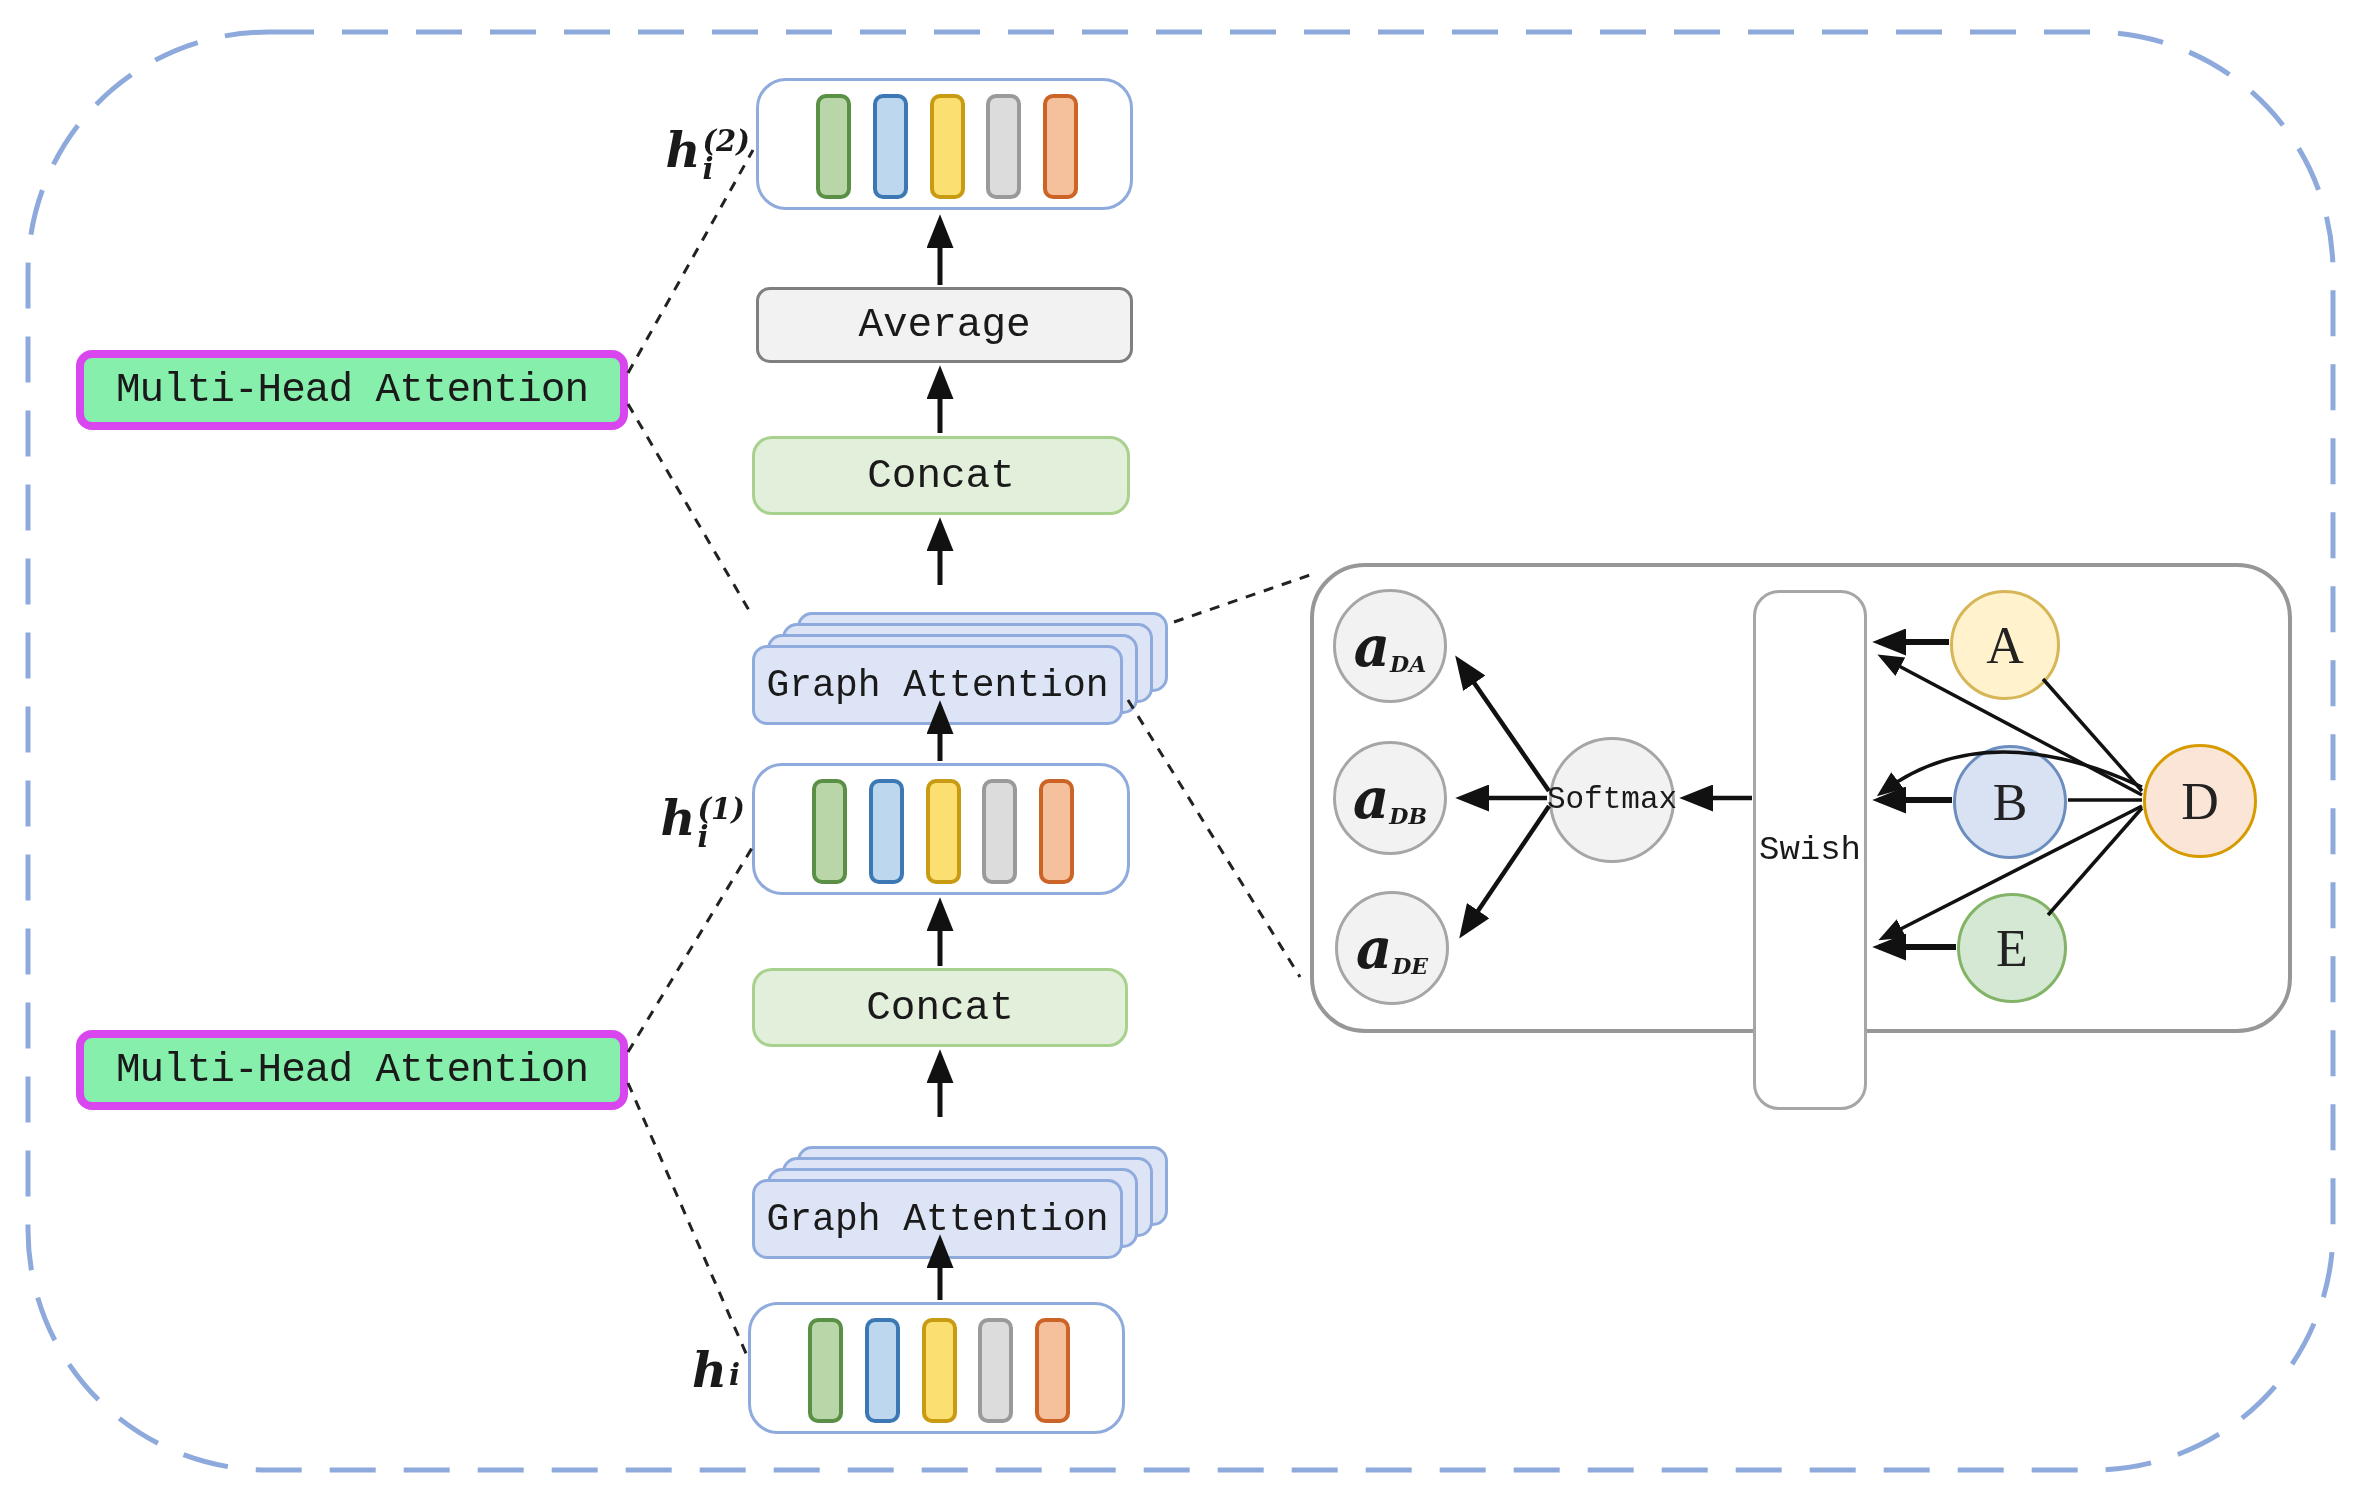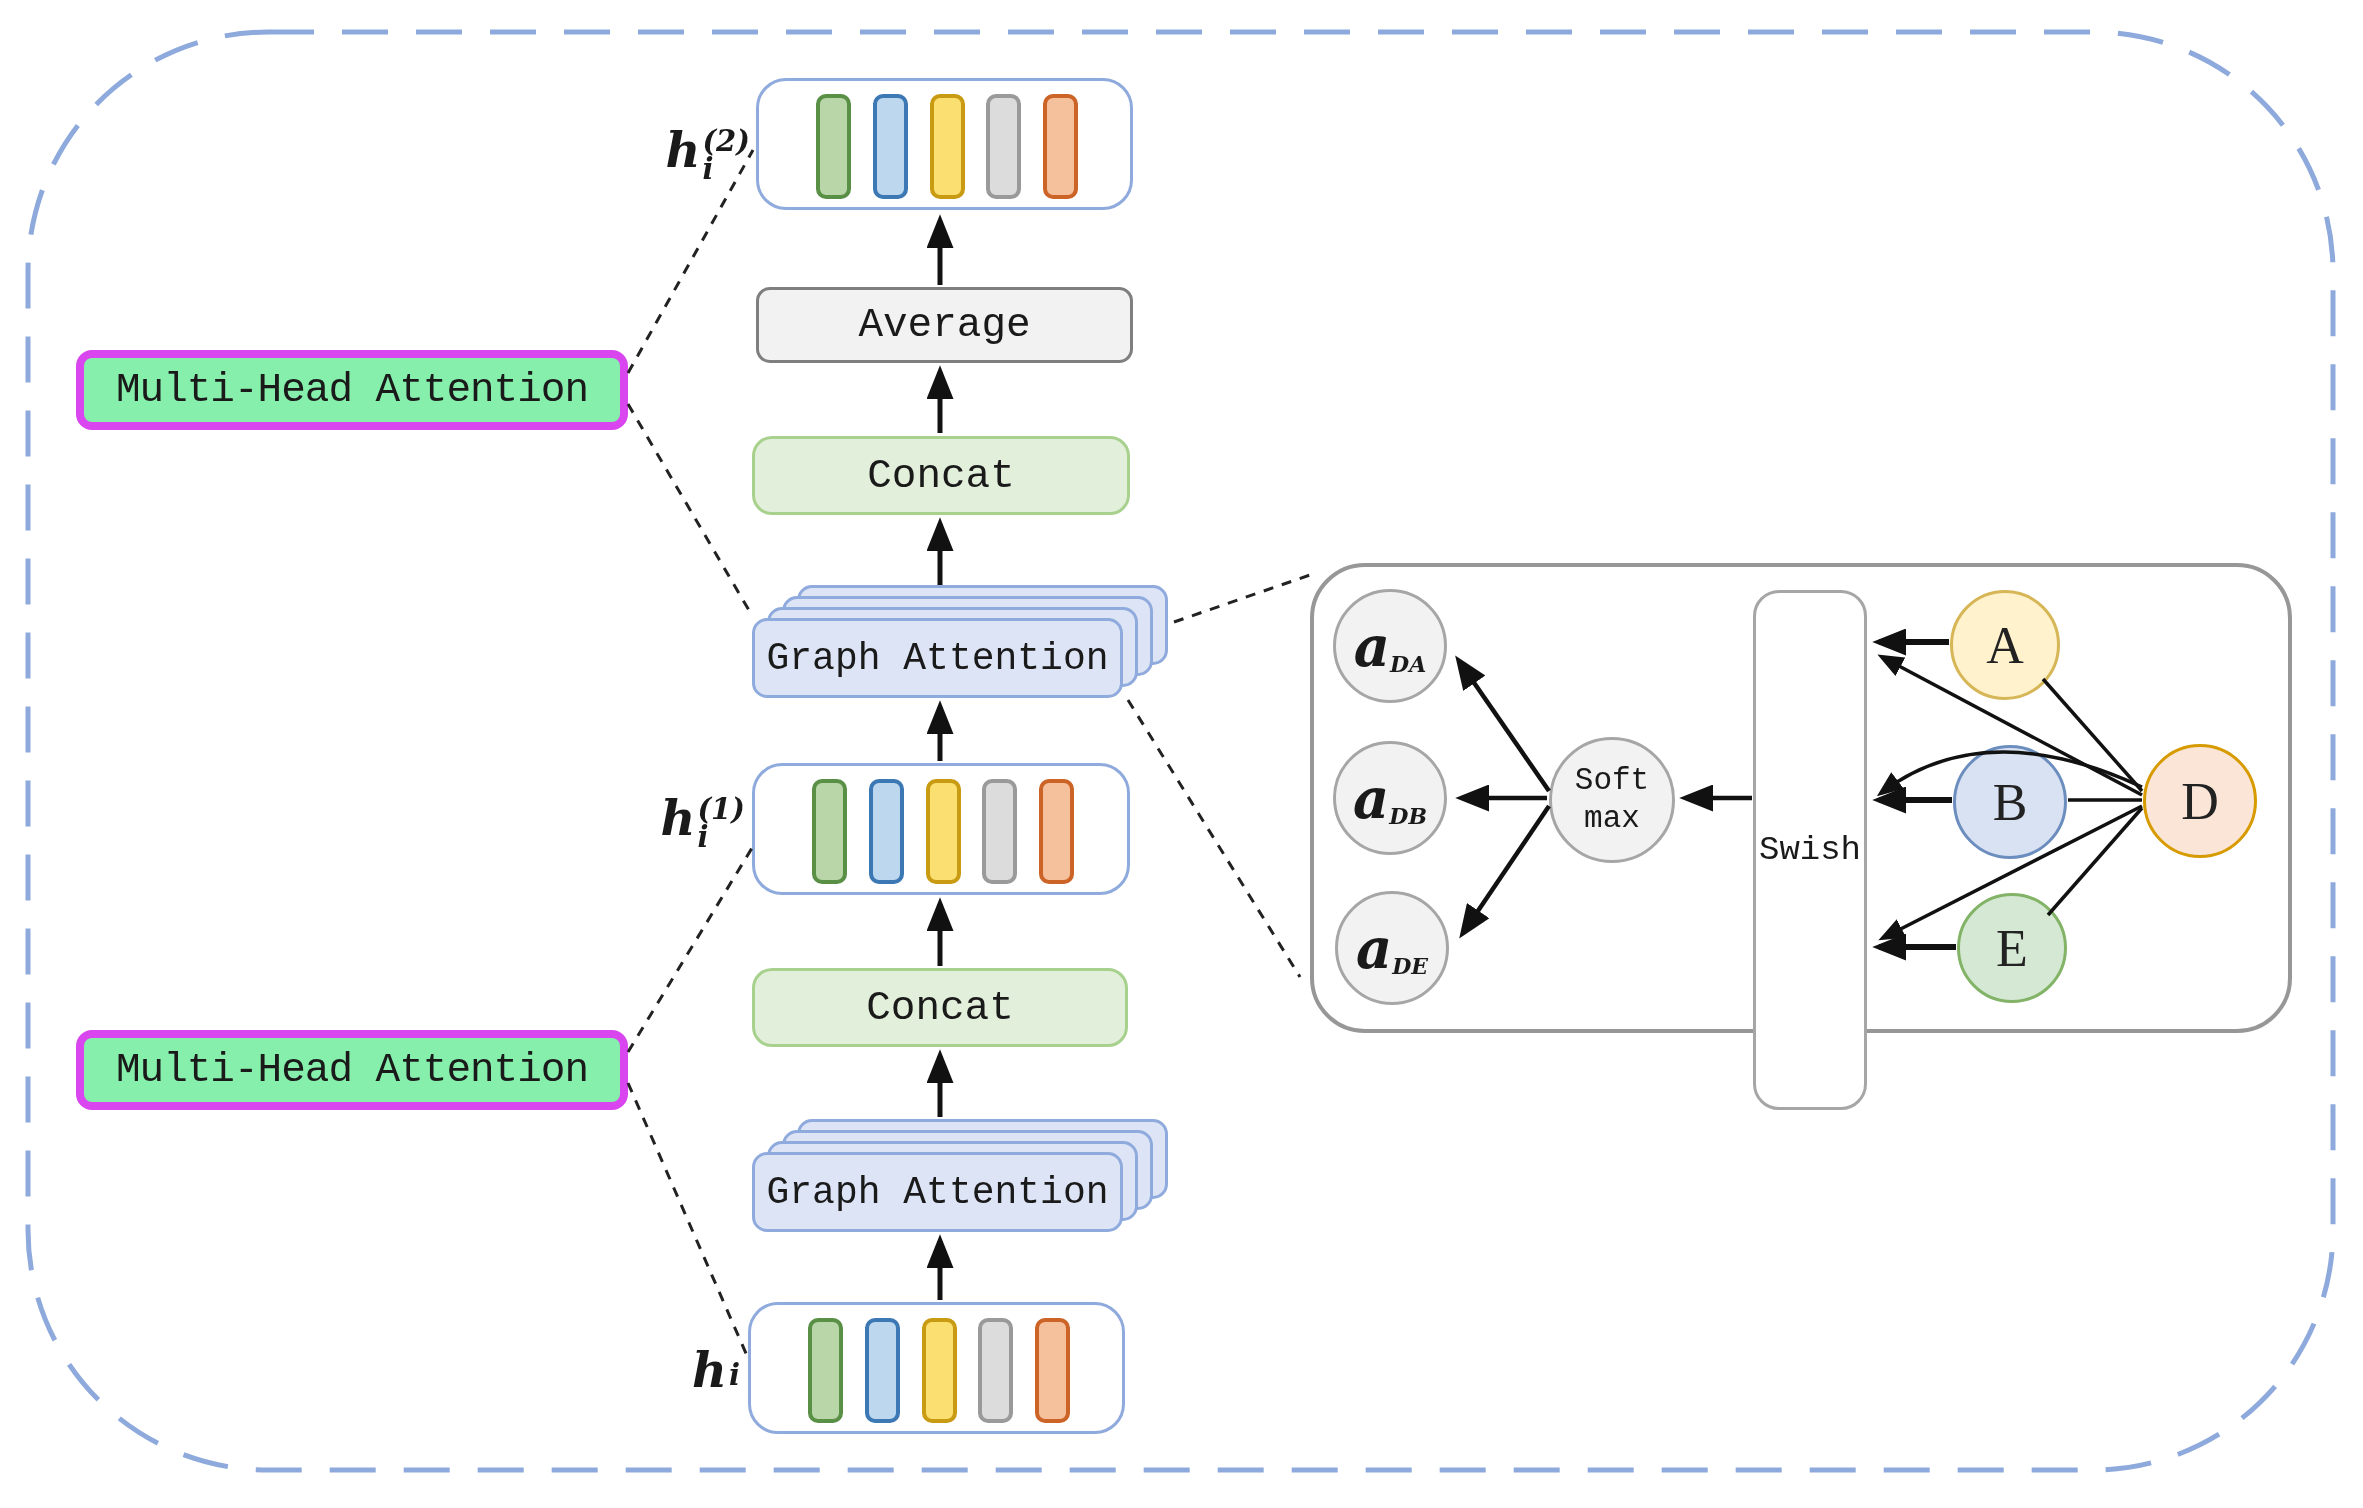--- a/index.html
+++ b/index.html
@@ -13,21 +13,21 @@
        display:flex;align-items:center;justify-content:center;
        font-size:41px;letter-spacing:-1px;}
 
   
   .procbox{display:flex;align-items:center;justify-content:center;font-size:41px;}
   .avg{background:#f2f2f2;border:3px solid #7f7f7f;border-radius:14px;}
   .concat{background:#e2efda;border:3px solid #a9d18e;border-radius:20px;}
 
   
   .ga-layer{position:absolute;width:371px;height:80px;background:#dce4f6;
-            border:3px solid #8faadc;border-radius:15px;box-sizing:border-box;}
+            border:3px solid #8faadc;border-radius:15px;box-sizing:border-box;margin-top:27px;}
   .ga-front{display:flex;align-items:center;justify-content:center;font-size:38px;}
 
   
   .vecbox{background:#ffffff;border:3px solid #8faadc;border-radius:30px;}
   .bar{position:absolute;top:13px;width:35px;height:105px;border-radius:10px;
        box-sizing:border-box;border:4px solid transparent;}
   .bar.g {background:#b8d6a8;border-color:#5a8f46;}
   .bar.bl{background:#bcd7ee;border-color:#3c78b4;}
   .bar.y {background:#fbdf70;border-color:#c89b12;}
   .bar.gy{background:#dcdcdc;border-color:#9a9a9a;}
@@ -44,21 +44,21 @@
   .msup,.msub{font-size:29px;}
 
   
   .panel{background:#ffffff;border:4px solid #979797;border-radius:55px;}
   .gcircle{background:#f2f2f2;border:3px solid #a6a6a6;border-radius:50%;
            display:flex;align-items:center;justify-content:center;}
   .coef-a{font-family:"DejaVu Serif",serif;font-style:italic;font-weight:bold;
           font-size:56px;line-height:1;}
   .coef-sub{font-family:"DejaVu Serif",serif;font-style:italic;font-weight:bold;
           font-size:22px;transform:translateY(18px);}
-  .softmax{flex-direction:column;font-size:31px;line-height:38px;}
+  .softmax{flex-direction:row;font-size:31px;line-height:38px;}
   .swish{background:#ffffff;border:3px solid #a6a6a6;border-radius:26px;
          display:flex;align-items:center;justify-content:center;font-size:34px;}
   .node{border-radius:50%;display:flex;align-items:center;justify-content:center;
         font-family:"Liberation Serif",serif;font-size:52px;color:#222;}
   .node-A{background:#fff2cc;border:3px solid #d6b656;}
   .node-B{background:#d9e2f3;border:3px solid #6c8ebf;}
   .node-E{background:#d5e8d4;border:3px solid #82b366;}
   .node-D{background:#fbe5d6;border:3px solid #d79b00;}
 </style>
 </head>

